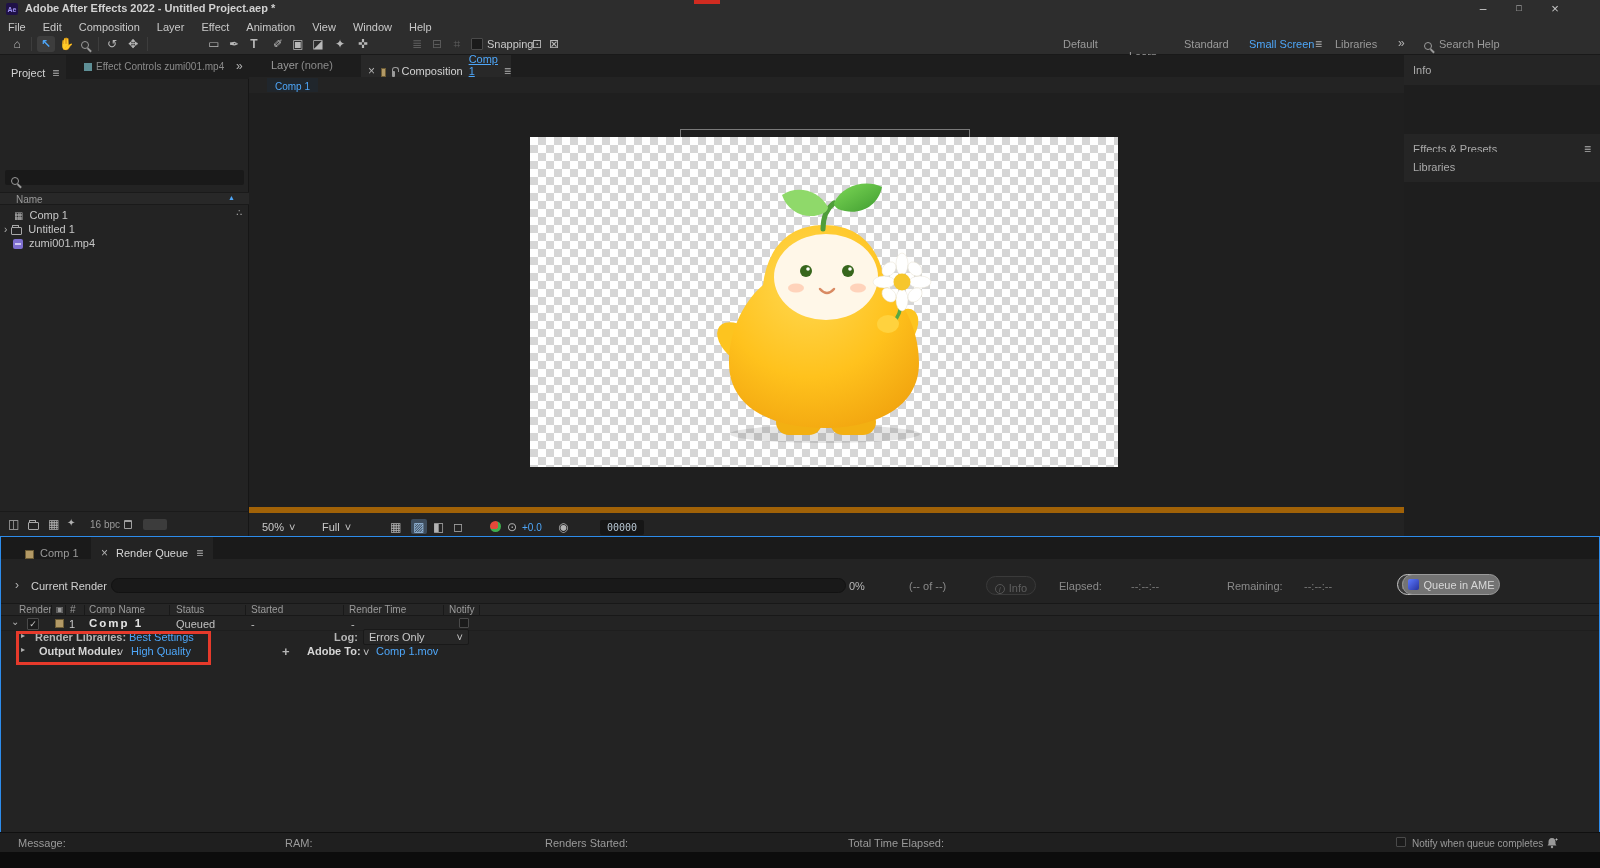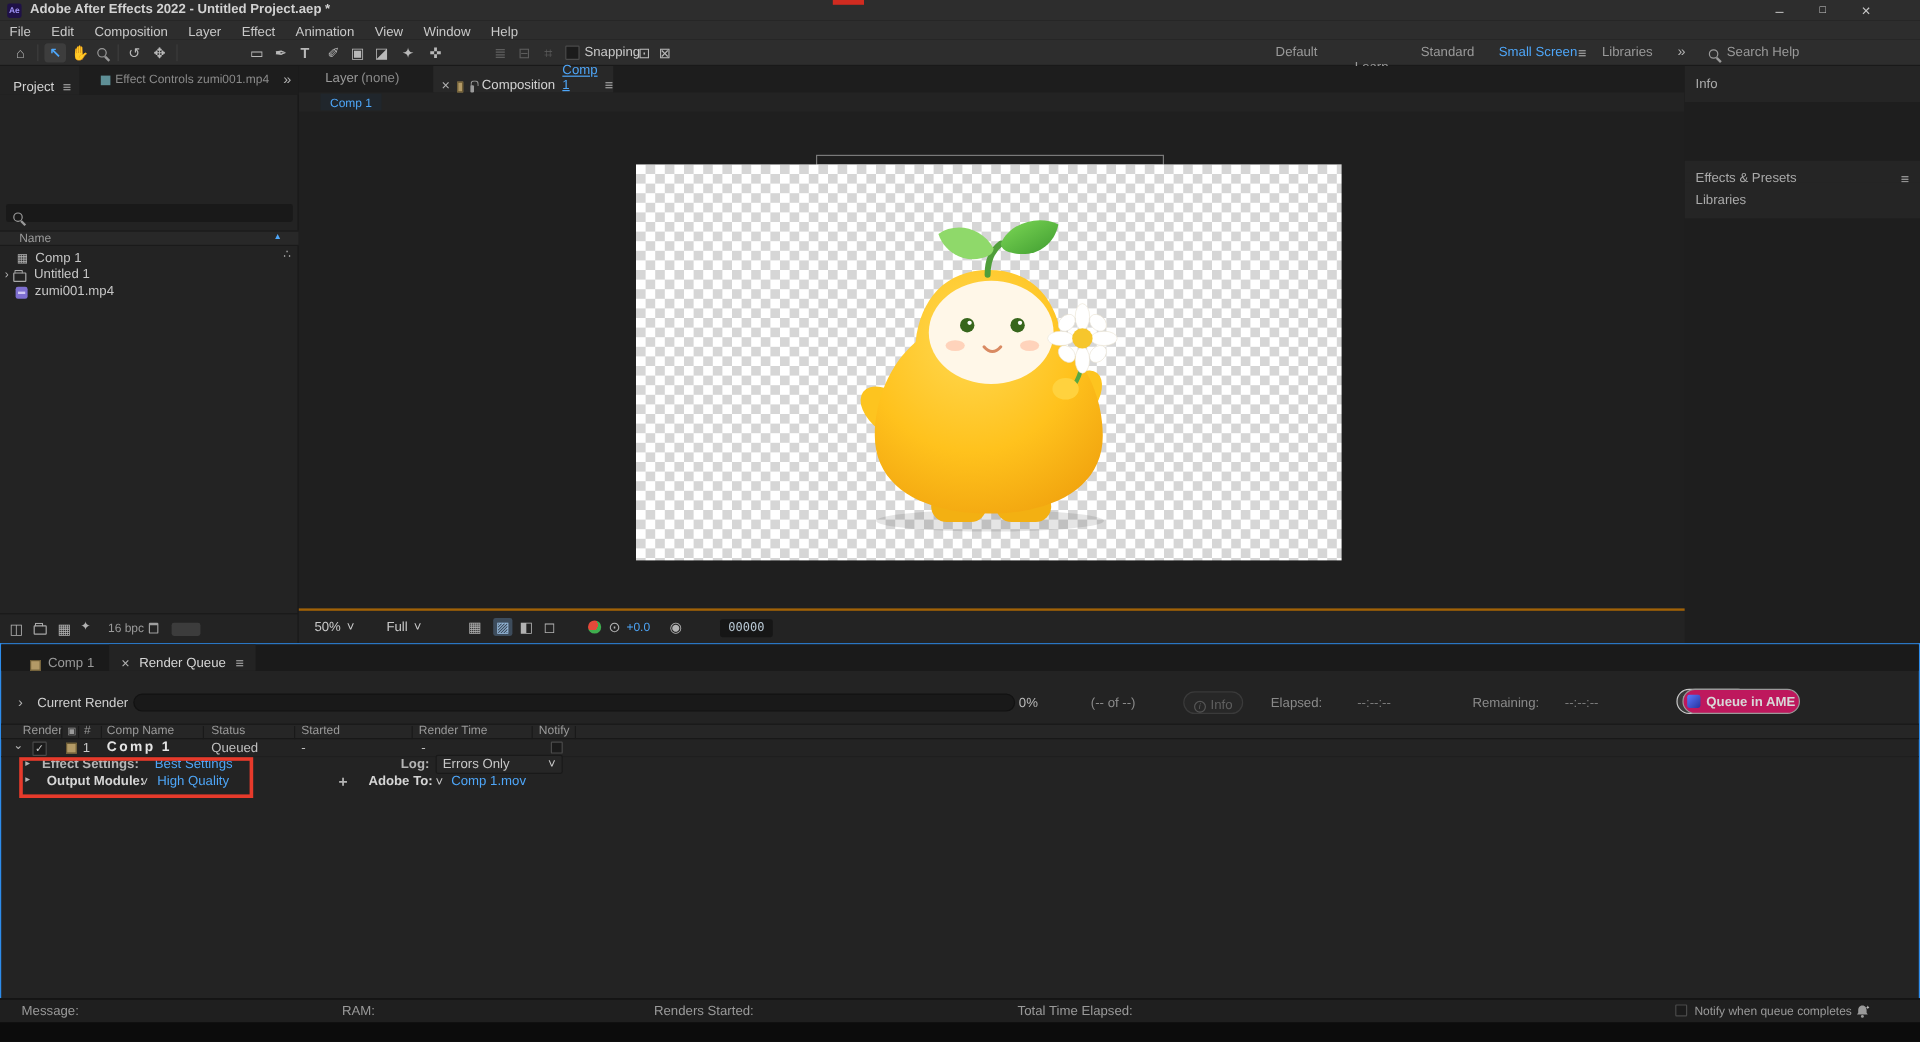--- a/index.html
+++ b/index.html
@@ -207,21 +207,21 @@
           <ellipse cx="385" cy="132" rx="8" ry="6" transform="rotate(45 385 132)"></ellipse>
           <ellipse cx="359" cy="158" rx="8" ry="6" transform="rotate(45 359 158)"></ellipse>
           <ellipse cx="385" cy="158" rx="8" ry="6" transform="rotate(-45 385 158)"></ellipse>
         </g>
         <circle cx="372" cy="145" r="8.5" fill="#f6c62c"></circle>
         <ellipse cx="358" cy="187" rx="11" ry="9" fill="#ffd23e"></ellipse>
       </svg>
     </div>
   </div>
 
-  <div class="ab" style="left:0;top:452px;width:1155px;height:29px;background:#232323;border-top:2px solid #a16207">
+  <div class="ab" style="left:0;top:452px;width:1155px;height:29px;background:#232323;border-top:6px solid #a16207">
     <div class="ab row" style="left:13px;top:8px;gap:5px">
       <span>50%</span>
       <span class="chev">˅</span>
     </div>
     <div class="ab row" style="left:73px;top:8px;gap:5px">
       <span>Full</span>
       <span class="chev">˅</span>
     </div>
     <span class="ab ico" style="left:141px;top:8px">▦</span>
     <span class="ab ico" style="left:162px;top:6px;background:#3d4c5c;border-radius:2px;width:16px;height:15px;color:#9fc4e8">▨</span>
@@ -273,21 +273,21 @@
     <span>Info</span>
   </div>
   <span class="ab dim2" style="left:1058px;top:43px">Elapsed:</span>
   <span class="ab" style="left:1130px;top:43px;color:#7a7a7a">--:--:--</span>
   <span class="ab dim2" style="left:1226px;top:43px">Remaining:</span>
   <span class="ab" style="left:1303px;top:43px;color:#7a7a7a">--:--:--</span>
   <div class="pillbtn" style="left:1396px;top:37px;width:62px">
     <span class="ico" style="font-size:10px">▦</span>
     <span>Render</span>
   </div>
-  <div class="pillbtn" style="left:1401px;top:37px;width:98px;border-color:#9a9a9a;background:#be185d;font-weight:bold">
+  <div class="pillbtn" style="left:1401px;top:37px;width:98px;border-color:#9a9a9a;background:#737373;font-weight:normal">
     <span style="width:11px;height:11px;border-radius:2px;background:linear-gradient(135deg,#5c79ff,#27339f)"></span>
     <span style="color:#d8d8d8">Queue in AME</span>
   </div>
 
   <div class="ab" style="left:0;top:66px;width:1598px;height:13px;background:#262626;border-top:1px solid #181818;border-bottom:1px solid #181818">
     <span class="hcol" style="left:18px">Render</span>
     <span class="hcol" style="left:55px;font-size:8px">▣</span>
     <span class="hcol" style="left:69px">#</span>
     <span class="hcol" style="left:88px">Comp Name</span>
     <span class="hcol" style="left:175px">Status</span>
@@ -313,21 +313,21 @@
     <span class="ab" style="left:68px;top:1px">1</span>
     <span class="ab bold" style="left:88px;top:0;color:#e4e4e4;letter-spacing:2px;font-size:11.5px">Comp 1</span>
     <span class="ab" style="left:175px;top:1px;color:#c0c0c0">Queued</span>
     <span class="ab" style="left:250px;top:1px;color:#c0c0c0">-</span>
     <span class="ab" style="left:350px;top:1px;color:#c0c0c0">-</span>
     <span class="ab cb sm" style="left:458px;top:1px"></span>
   </div>
 
   <div class="ab" style="left:0;top:94px;width:1598px;height:13px">
     <span class="ab ico" style="left:20px;top:1px;font-size:8px">▸</span>
-    <span class="ab bold" style="left:34px;top:0;color:#b5b5b5">Effect Settings:</span>
+    <span class="ab bold" style="left:34px;top:0;color:#b5b5b5">Render Libraries:</span>
     <span class="ab blue" style="left:128px;top:0">Best Settings</span>
     <span class="ab bold" style="left:333px;top:0;color:#b5b5b5">Log:</span>
     <div class="dd ab" style="left:362px;top:-2px;width:106px;height:16px">
       <span>Errors Only</span>
       <span class="chev">˅</span>
     </div>
   </div>
 
   <div class="ab" style="left:0;top:108px;width:1598px;height:14px">
     <span class="ab ico" style="left:20px;top:1px;font-size:8px">▸</span>

